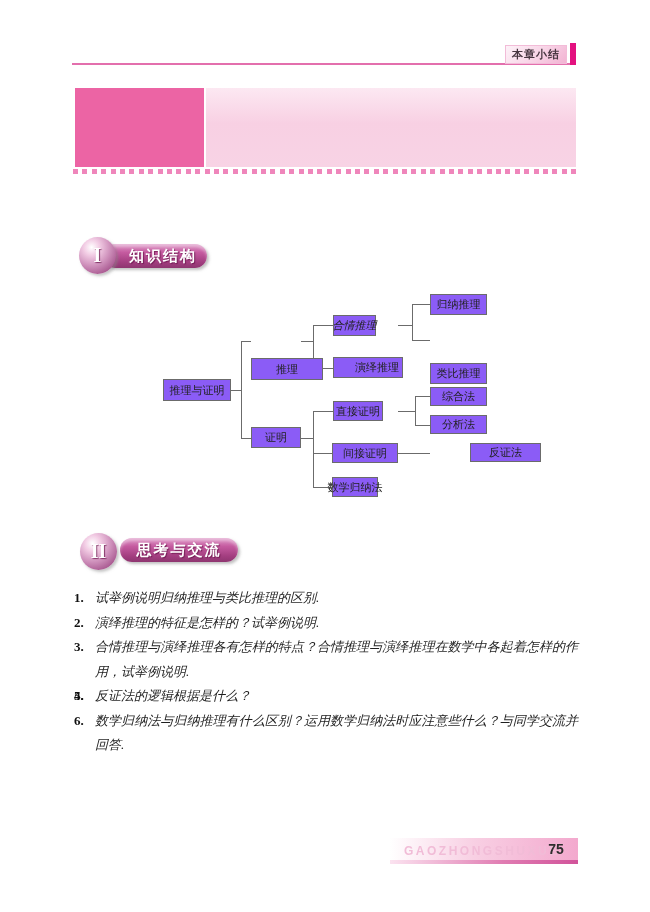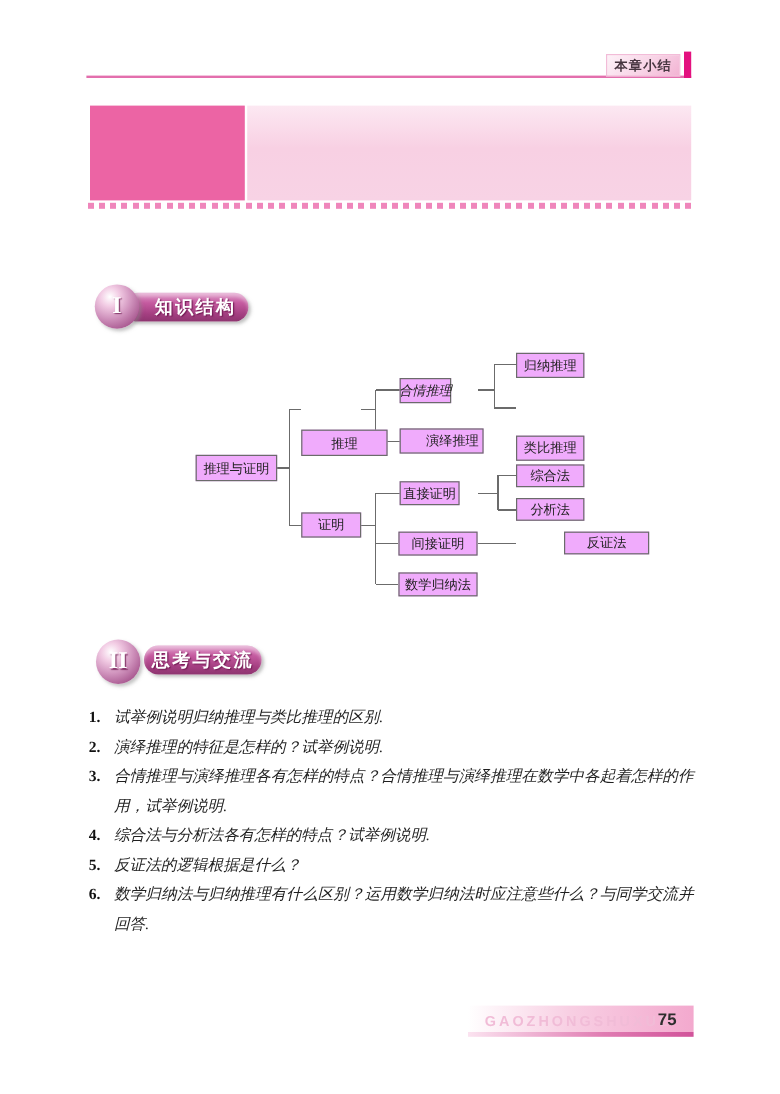--- a/index.html
+++ b/index.html
@@ -36,48 +36,48 @@
   
   .pill {
     position:absolute; height:24px; border-radius:12px;
     background:linear-gradient(180deg,#e09cca 0%,#c55ba0 35%,#a33e80 75%,#8e3570 100%);
     box-shadow:2px 2px 3px rgba(140,140,140,.55), inset 0 3px 3px rgba(255,255,255,.35);
     display:flex; align-items:center; justify-content:center;
     color:#ffffff; font-family:"Liberation Sans", sans-serif; font-weight:bold;
     font-size:15px; letter-spacing:2px; text-shadow:1px 1px 1px rgba(110,25,80,.9);
   }
   .pill-1 { left:103px; top:244px; width:104px; padding-left:16px; }
-  .pill-2 { left:120px; top:538px; width:98px; }
+  .pill-2 { left:120px; top:538px; width:118px; }
   .sphere {
     position:absolute; width:37px; height:37px; border-radius:50%;
     background:radial-gradient(circle at 34% 28%, #ffffff 0%, #f2cce4 22%, #d093bd 50%, #aa5b92 78%, #8e3f77 100%);
     box-shadow:2px 2px 3px rgba(140,140,140,.5);
     display:flex; align-items:center; justify-content:center;
     color:#ffffff; font-family:"Liberation Serif", serif; font-size:20px; font-weight:bold;
     text-shadow:1px 1px 1px rgba(110,25,80,.8);
   }
   .sphere-1 { left:79px; top:237px; }
   .sphere-2 { left:80px; top:533px; }
 
   
   .kmap { position:absolute; left:155px; top:288px; width:345px; height:215px; }
   .kmap svg { position:absolute; left:0; top:0; }
   .node {
-    position:absolute; background:#f0abfc; border:1px solid #6b6b6b;
+    position:absolute; background:#8b5cf6; border:1px solid #6b6b6b;
     display:flex; align-items:center; justify-content:center;
     font-size:11px; color:#222222; white-space:nowrap;
   }
   .n-root   { left:8px;   top:91px;  width:68px; height:22px; }
   .n-tuili  { left:96px;  top:42px;  width:72px; height:22px;margin-top:28px; }
   .n-zm     { left:96px;  top:139px; width:50px; height:21px; }
   .n-hq     { left:178px; top:27px;  width:43px; height:21px;font-style:italic; }
   .n-yy     { left:178px; top:69px;  width:70px; height:21px;padding-left:18px; }
   .n-zj     { left:178px; top:113px; width:50px; height:20px; }
   .n-jj     { left:177px; top:155px; width:66px; height:20px; }
-  .n-sxgnf  { left:177px; top:189px; width:66px; height:20px; }
+  .n-sxgnf  { left:177px; top:189px; width:46px; height:20px; }
   .n-gn     { left:275px; top:6px;   width:57px; height:21px; }
   .n-lb     { left:275px; top:42px;  width:57px; height:21px;margin-top:33px; }
   .n-zh     { left:275px; top:99px;  width:57px; height:19px; }
   .n-fx     { left:275px; top:127px; width:57px; height:19px; }
   .n-fz     { left:275px; top:155px; width:71px; height:19px;margin-left:40px; }
 
   
   .questions { position:absolute; left:74px; top:586px; width:504px; }
   .q {
     position:relative; padding-left:21px;
@@ -182,21 +182,20 @@
     <div class="q">
       <span class="num">2.</span>
       <span>演绎推理的特征是怎样的？试举例说明.</span>
     </div>
     <div class="q">
       <span class="num">3.</span>
       <span>合情推理与演绎推理各有怎样的特点？合情推理与演绎推理在数学中各起着怎样的作用，试举例说明.</span>
     </div>
     <div class="q">
       <span class="num">4.</span>
-      <span>综合法与分析法各有怎样的特点？试举例说明.</span>
     </div>
     <div class="q">
       <span class="num">5.</span>
       <span>反证法的逻辑根据是什么？</span>
     </div>
     <div class="q">
       <span class="num">6.</span>
       <span>数学归纳法与归纳推理有什么区别？运用数学归纳法时应注意些什么？与同学交流并回答.</span>
     </div>
   </div>

